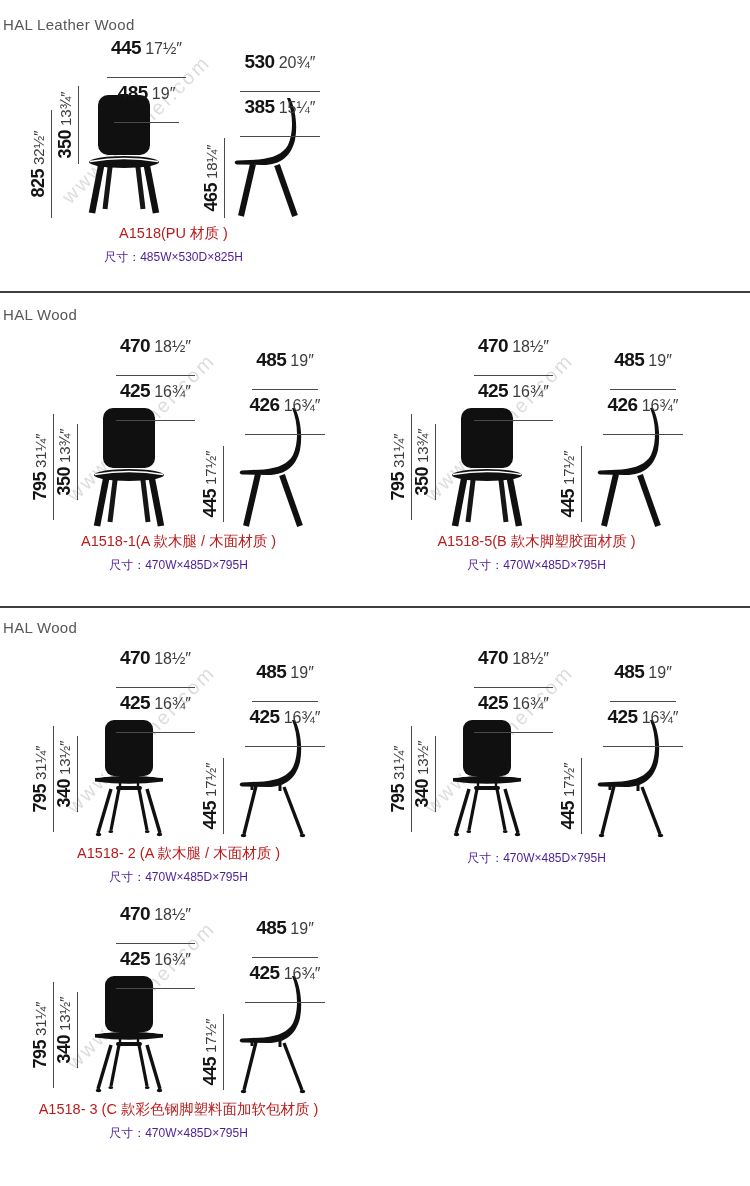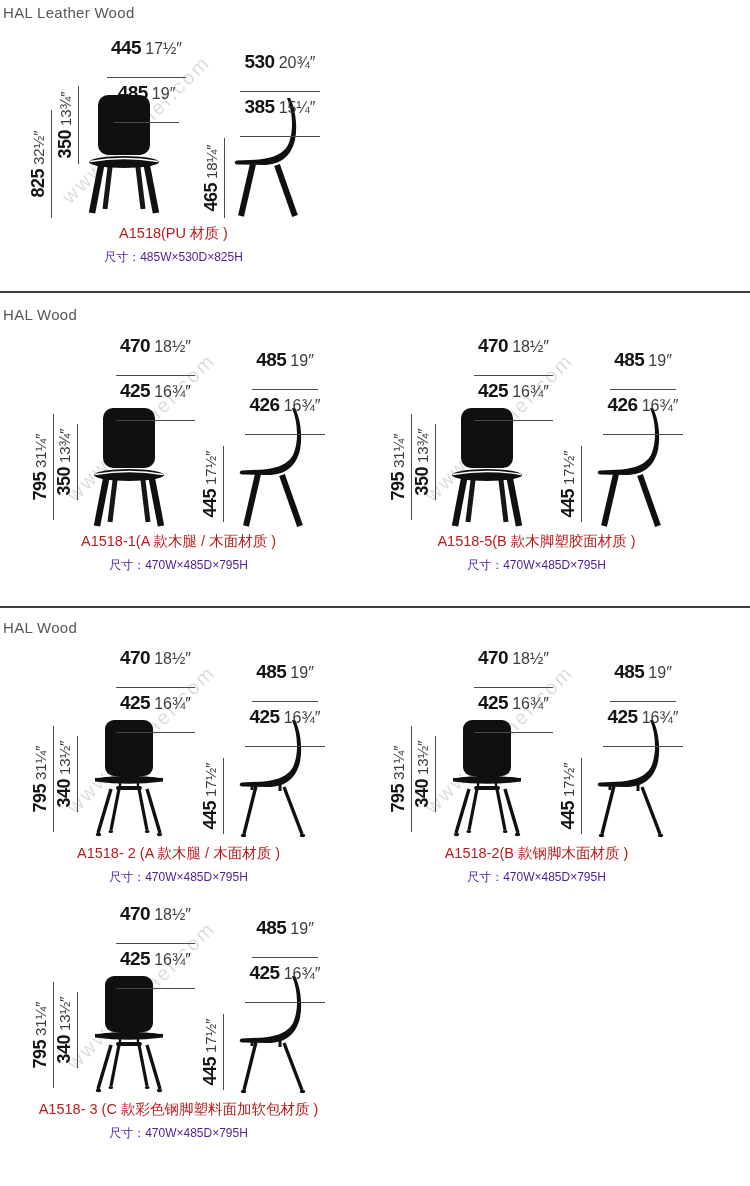--- a/index.html
+++ b/index.html
@@ -103,21 +103,21 @@
       <ellipse cx="7.5" cy="115.5" rx="2.8" ry="1.7" fill="#101010"></ellipse>
       <ellipse cx="66.5" cy="115.5" rx="2.8" ry="1.7" fill="#101010"></ellipse>
       <path d="M16 63 L16 70 M44 64 L44 71" stroke="#101010" stroke-width="3" fill="none"></path>
       <path d="M56 0 C62 14 63 34 57 47 C52 56 42 60 28 61.5 L6 62.5 C3 63 3 66 6 66.5 L32 67 C50 67 60 58 64 42 C67 26 64 10 59 0 Z" fill="#101010"></path>
     </symbol>
   </defs>
 </svg>
 
 <div class="page">
 
-  <div class="sec-title" style="top:4px">HAL Leather Wood</div>
+  <div class="sec-title" style="top:16px">HAL Leather Wood</div>
 
   <div class="block b1" id="b1">
     <div class="wm">www.dnsuner.com</div>
     <div class="dimcol front">
       <div class="dimrow"><span class="hdim"><span class="mm">445</span><span class="in">17½″</span></span></div>
       <div class="dimrow"><span class="hdim"><span class="mm">485</span><span class="in">19″</span></span></div>
     </div>
     <div class="dimcol side">
       <div class="dimrow"><span class="hdim"><span class="mm">530</span><span class="in">20¾″</span></span></div>
       <div class="dimrow"><span class="hdim"><span class="mm">385</span><span class="in">15¼″</span></span></div>
@@ -231,21 +231,20 @@
     <div class="vdim outer"><span class="mm">795</span><span class="in">31¼″</span></div>
     <div class="vdim inner"><span class="mm">340</span><span class="in">13½″</span></div>
     <div class="vdim sideh"><span class="mm">445</span><span class="in">17½″</span></div>
     <svg class="chair chair-front">
         <use href="#metal-front"></use>
       </svg>
     <svg class="chair chair-side">
         <use href="#metal-side"></use>
       </svg>
     <div class="caption">
-      <span class="model">A1518-2(B 款钢脚木面材质 )</span>
       <span class="size">尺寸：470W×485D×795H</span>
     </div>
   </div>
 
   <div class="block" id="b6">
     <div class="wm">www.dnsuner.com</div>
     <div class="dimcol front">
       <div class="dimrow"><span class="hdim"><span class="mm">470</span><span class="in">18½″</span></span></div>
       <div class="dimrow"><span class="hdim"><span class="mm">425</span><span class="in">16¾″</span></span></div>
     </div>

